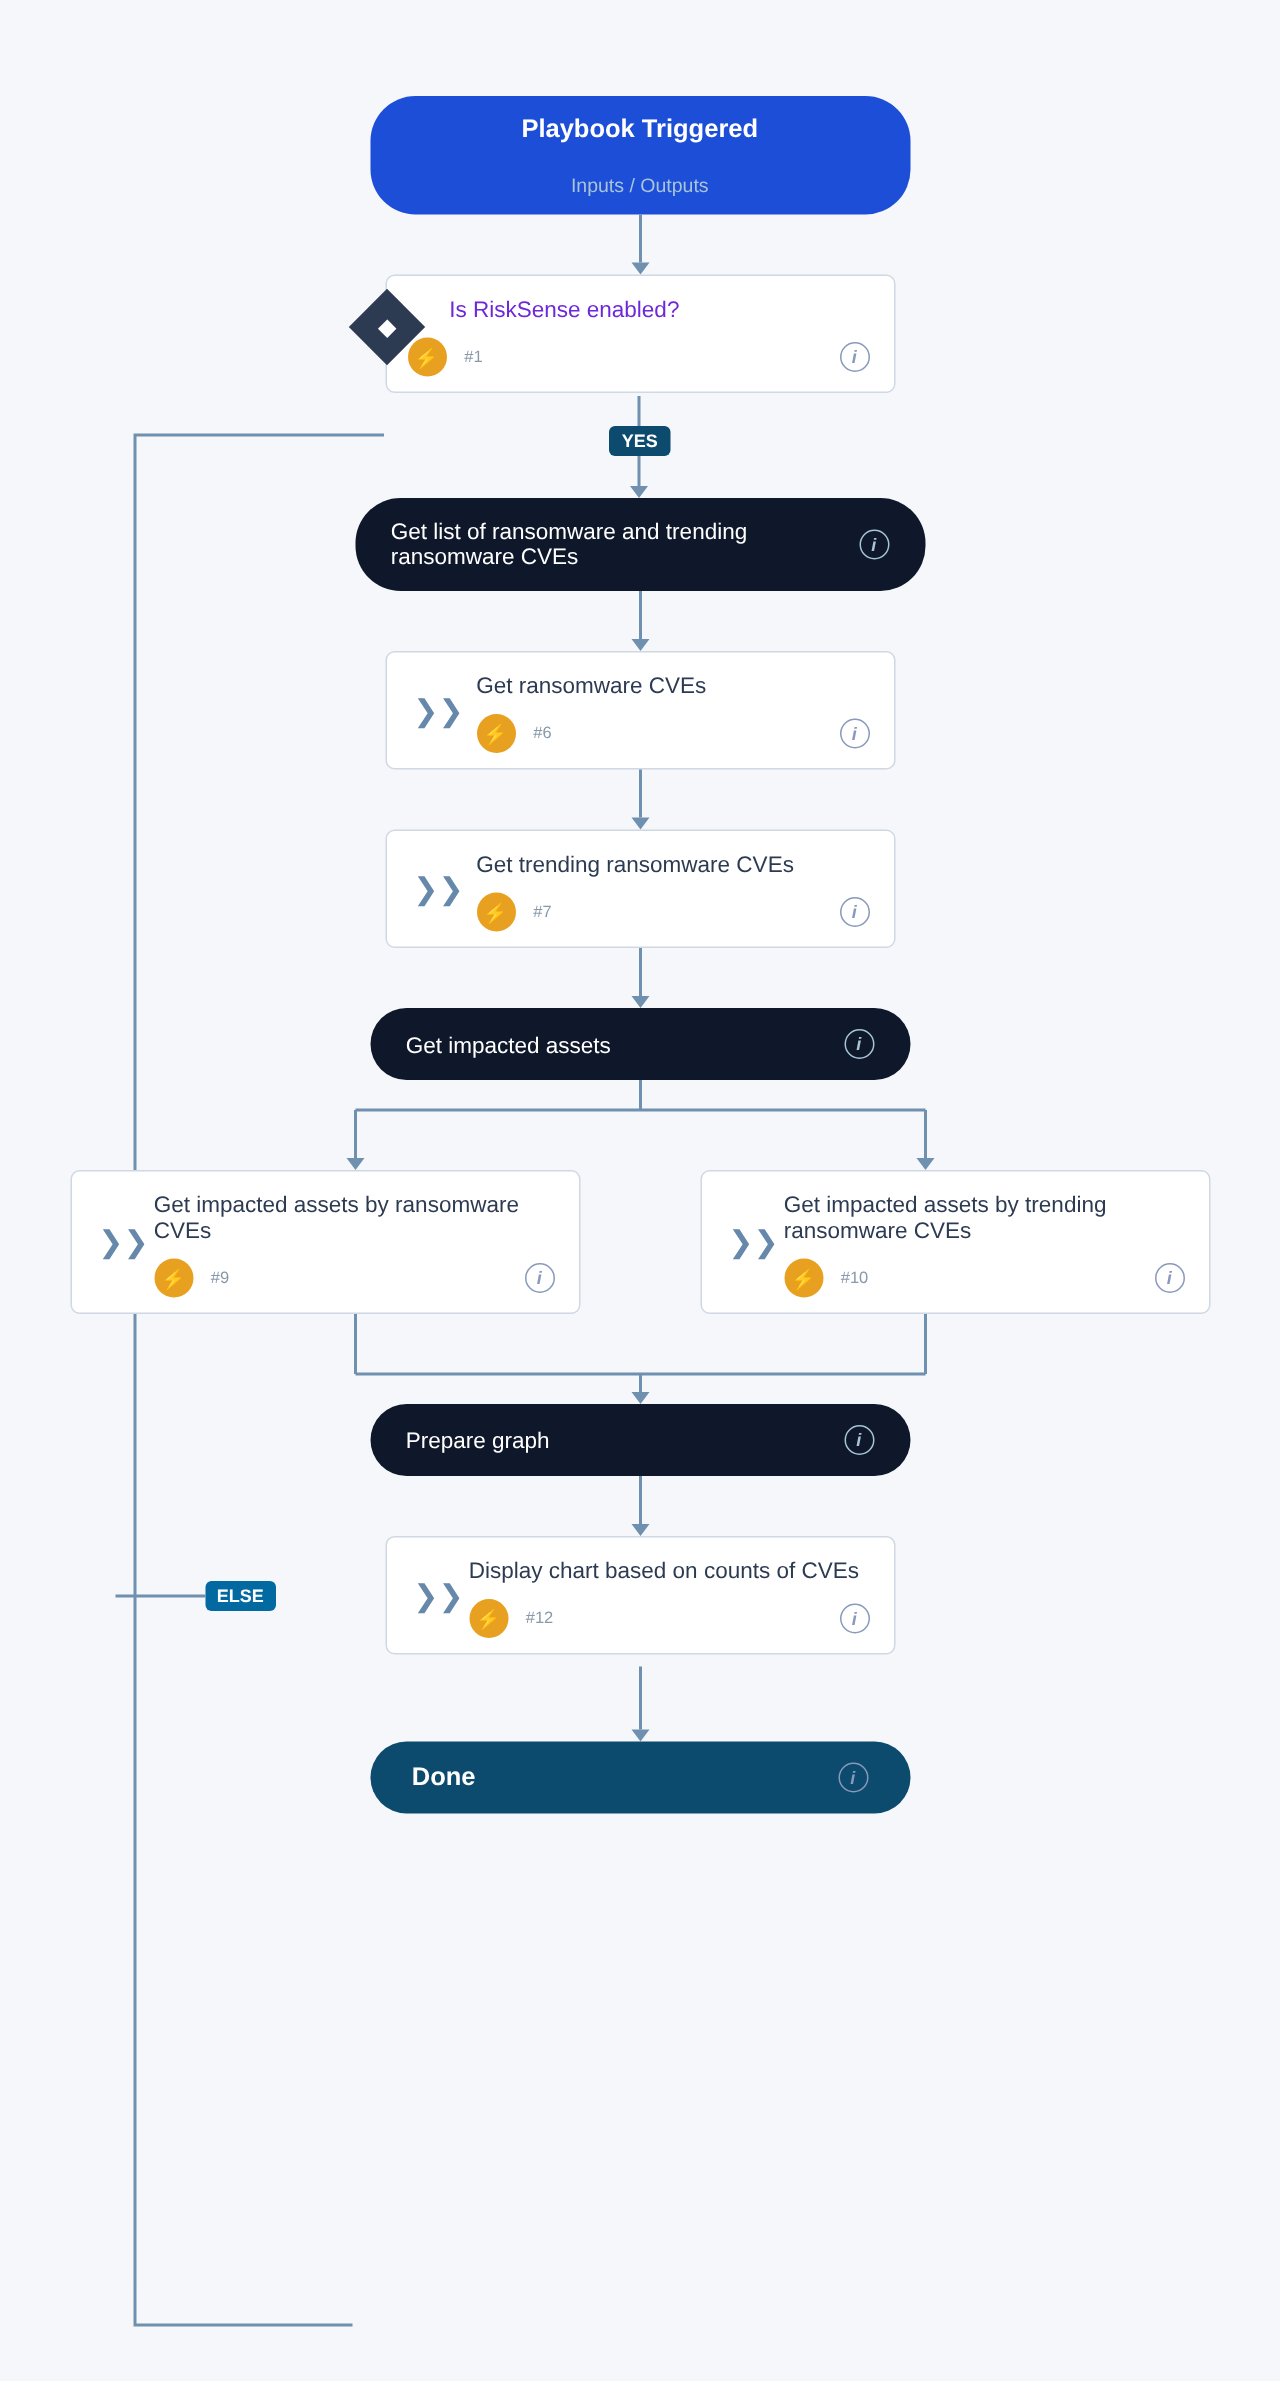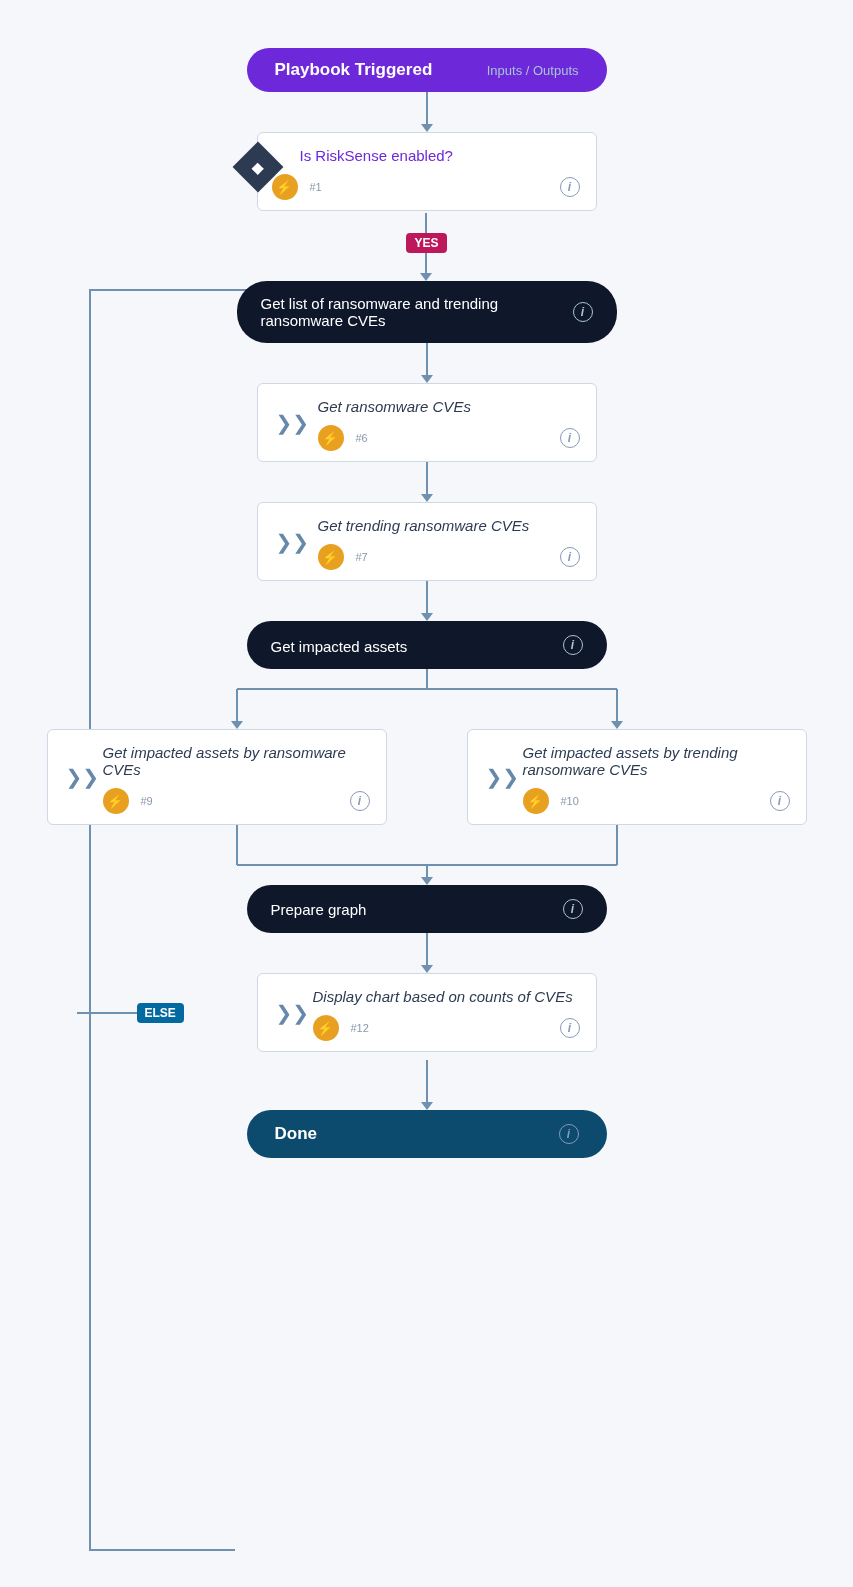--- a/index.html
+++ b/index.html
@@ -33,30 +33,31 @@
     .node-wrap {
       position: relative;
       z-index: 1;
       display: flex;
       flex-direction: column;
       align-items: center;
     }
 
     
     .trigger-node {
-      background: #6d28d9;
+      background: #1d4ed8;
       border-radius: 30px;
       padding: 12px 28px;
       display: flex;
       align-items: center;
       gap: 20px;
       color: white;
       min-width: 360px;
       justify-content: space-between;
-      margin-top: 4px;
+      margin-top: 20px;
+      flex-direction: column;
     }
     .trigger-node .title {
       font-size: 17px;
       font-weight: 600;
       color: white;
     }
     .trigger-node .io-link {
       font-size: 13px;
       color: #a8c4d8;
     }
@@ -168,32 +169,31 @@
       left: 18px;
       top: 50%;
       transform: translateY(-50%);
       color: #6688aa;
       font-size: 20px;
     }
     .task-node .label {
       font-size: 15px;
       color: #2d3b52;
       font-weight: 500;
-      font-style: italic;
     }
 
     
     .branch-badge {
       border-radius: 4px;
       padding: 3px 8px;
       font-size: 12px;
       font-weight: 700;
       color: white;
     }
-    .badge-yes { background: #be185d; }
+    .badge-yes { background: #0c4a6e; }
     .badge-else { background: #0369a1; }
 
     
     .done-node {
       background: #0c4a6e;
       border-radius: 30px;
       padding: 14px 28px;
       display: flex;
       align-items: center;
       justify-content: space-between;

